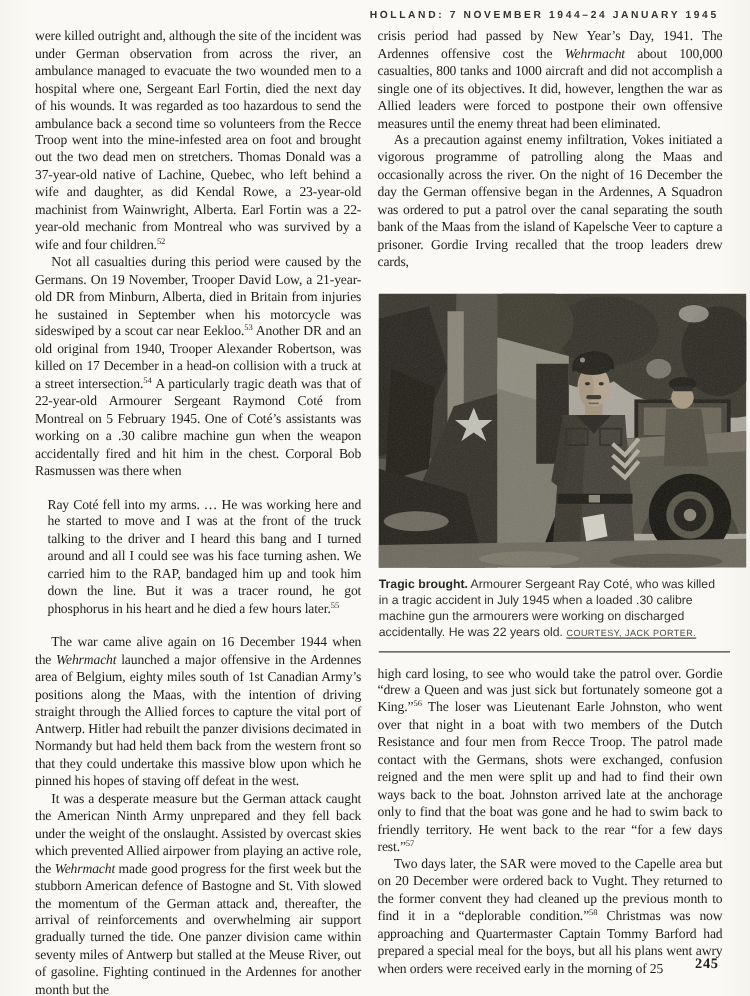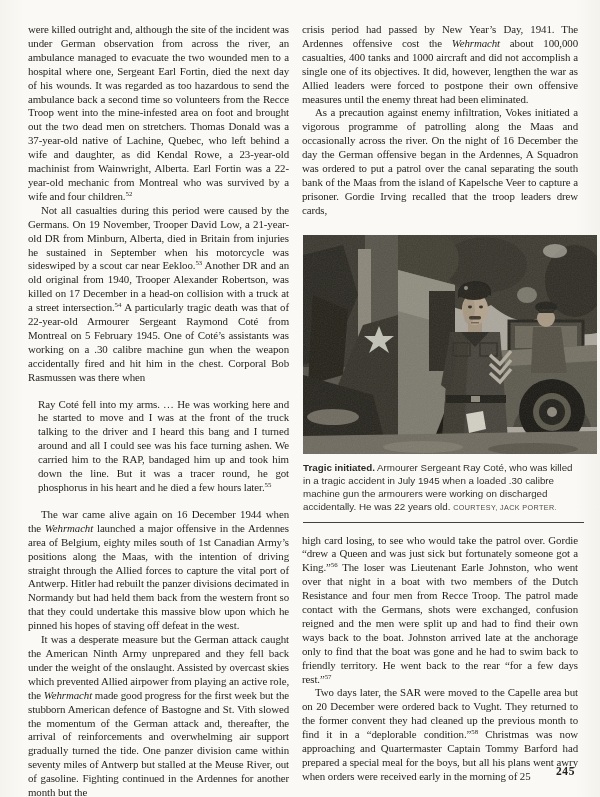--- a/index.html
+++ b/index.html
@@ -29,45 +29,46 @@
   i { }
 
   .figure { margin-top:17px; }
   .photo { display:block; width:294px; height:219px; margin-left:1px; background:#aba89f; }
   .caption {
     font-family:"Liberation Sans", sans-serif;
     font-size:9.8px; line-height:13.2px; letter-spacing:0;
     color:#333230; text-align:left; margin:7px 0 0 1px; width:277px;
   }
   .caption b { font-weight:bold; color:#2b2a27; }
-  .credit { font-size:7.2px; letter-spacing:0.4px; color:#4b4a46; }
+  .credit { font-size:7.2px; letter-spacing:0.4px; color:#4b4a46;text-decoration:underline; }
   .rule { border:none; border-top:1.6px solid #42413c; margin:7px 0 11px 1px; width:281px; }
   .bottom-block { margin-top:0; }
   .pagenum {
     position:absolute; top:765px; left:556px;
     font-size:11.5px; font-weight:bold; letter-spacing:0.6px; color:#23221f;
   }
 </style>
 </head>
 <body>
 
 <div class="sheet">
 
+  <div class="header">HOLLAND: 7 NOVEMBER 1944–24 JANUARY 1945</div>
 
   <div class="col left">
       <p><span>were killed outright and, although the site of the incident was under German observation from across the river, an ambulance managed to evacuate the two wounded men to a hospital where one, Sergeant Earl Fortin, died the next day of his wounds. It was regarded as too hazardous to send the ambulance back a second time so volunteers from the Recce Troop went into the mine-infested area on foot and brought out the two dead men on stretchers. Thomas Donald was a 37-year-old native of Lachine, Quebec, who left behind a wife and daughter, as did Kendal Rowe, a 23-year-old machinist from Wainwright, Alberta. Earl Fortin was a 22-year-old mechanic from Montreal who was survived by a wife and four children.</span><sup>52</sup></p>
       <p class="indent"><span>Not all casualties during this period were caused by the Germans. On 19 November, Trooper David Low, a 21-year-old DR from Minburn, Alberta, died in Britain from injuries he sustained in September when his motorcycle was sideswiped by a scout car near Eekloo.</span><sup>53</sup><span> Another DR and an old original from 1940, Trooper Alexander Robertson, was killed on 17 December in a head-on collision with a truck at a street intersection.</span><sup>54</sup><span> A particularly tragic death was that of 22-year-old Armourer Sergeant Raymond Coté from Montreal on 5 February 1945. One of Coté’s assistants was working on a .30 calibre machine gun when the weapon accidentally fired and hit him in the chest. Corporal Bob Rasmussen was there when</span></p>
       <p class="quote"><span>Ray Coté fell into my arms. … He was working here and he started to move and I was at the front of the truck talking to the driver and I heard this bang and I turned around and all I could see was his face turning ashen. We carried him to the RAP, bandaged him up and took him down the line. But it was a tracer round, he got phosphorus in his heart and he died a few hours later.</span><sup>55</sup></p>
       <p class="indent"><span>The war came alive again on 16 December 1944 when the </span><i>Wehrmacht</i><span> launched a major offensive in the Ardennes area of Belgium, eighty miles south of 1st Canadian Army’s positions along the Maas, with the intention of driving straight through the Allied forces to capture the vital port of Antwerp. Hitler had rebuilt the panzer divisions decimated in Normandy but had held them back from the western front so that they could undertake this massive blow upon which he pinned his hopes of staving off defeat in the west.</span></p>
       <p class="indent"><span>It was a desperate measure but the German attack caught the American Ninth Army unprepared and they fell back under the weight of the onslaught. Assisted by overcast skies which prevented Allied airpower from playing an active role, the </span><i>Wehrmacht</i><span> made good progress for the first week but the stubborn American defence of Bastogne and St. Vith slowed the momentum of the German attack and, thereafter, the arrival of reinforcements and overwhelming air support gradually turned the tide. One panzer division came within seventy miles of Antwerp but stalled at the Meuse River, out of gasoline. Fighting continued in the Ardennes for another month but the</span></p>
     </div>
 
   <div class="col right">
     <div>
-        <p><span>crisis period had passed by New Year’s Day, 1941. The Ardennes offensive cost the </span><i>Wehrmacht</i><span> about 100,000 casualties, 400 tanks and 1000 aircraft and did not accomplish a single one of its objectives. It did, however, lengthen the war as Allied leaders were forced to postpone their own offensive measures until the enemy threat had been eliminated.</span></p>
+        <p><span>crisis period had passed by New Year’s Day, 1941. The Ardennes offensive cost the </span><i>Wehrmacht</i><span> about 100,000 casualties, 800 tanks and 1000 aircraft and did not accomplish a single one of its objectives. It did, however, lengthen the war as Allied leaders were forced to postpone their own offensive measures until the enemy threat had been eliminated.</span></p>
         <p class="indent"><span>As a precaution against enemy infiltration, Vokes initiated a vigorous programme of patrolling along the Maas and occasionally across the river. On the night of 16 December the day the German offensive began in the Ardennes, A Squadron was ordered to put a patrol over the canal separating the south bank of the Maas from the island of Kapelsche Veer to capture a prisoner. Gordie Irving recalled that the troop leaders drew cards,</span></p>
       </div>
 
     <figure class="figure" style="margin:17px 0 0 0">
       <svg class="photo" viewBox="0 0 294 219" preserveAspectRatio="none" role="img">
         <defs>
           <filter id="grain" x="0" y="0" width="100%" height="100%">
             <feTurbulence type="fractalNoise" baseFrequency="0.85" numOctaves="2"></feTurbulence>
             <feColorMatrix type="saturate" values="0"></feColorMatrix>
           </filter>
@@ -150,21 +151,21 @@
           <rect x="168" y="87" width="8" height="1.4" fill="#6d5f4e"></rect>
         </g>
 
         <path d="M0,201 L294,196 L294,219 L0,219 Z" fill="#6e6a5e"></path>
         <ellipse cx="120" cy="212" rx="40" ry="6" fill="#7d7a6c"></ellipse>
         <ellipse cx="230" cy="214" rx="45" ry="6" fill="#5a564b"></ellipse>
 
         <rect width="294" height="219" filter="url(#grain)" opacity="0.13"></rect>
       </svg>
 
-      <figcaption class="caption"><b>Tragic initiated.</b><span> Armourer Sergeant Ray Coté, who was killed in a tragic accident in July 1945 when a loaded .30 calibre machine gun the armourers were working on discharged accidentally. He was 22 years old. </span><span class="credit">COURTESY, JACK PORTER.</span></figcaption>
+      <figcaption class="caption"><b>Tragic brought.</b><span> Armourer Sergeant Ray Coté, who was killed in a tragic accident in July 1945 when a loaded .30 calibre machine gun the armourers were working on discharged accidentally. He was 22 years old. </span><span class="credit">COURTESY, JACK PORTER.</span></figcaption>
       <hr class="rule">
     </figure>
 
     <div class="bottom-block">
         <p><span>high card losing, to see who would take the patrol over. Gordie “drew a Queen and was just sick but fortunately someone got a King.”</span><sup>56</sup><span> The loser was Lieutenant Earle Johnston, who went over that night in a boat with two members of the Dutch Resistance and four men from Recce Troop. The patrol made contact with the Germans, shots were exchanged, confusion reigned and the men were split up and had to find their own ways back to the boat. Johnston arrived late at the anchorage only to find that the boat was gone and he had to swim back to friendly territory. He went back to the rear “for a few days rest.”</span><sup>57</sup></p>
         <p class="indent"><span>Two days later, the SAR were moved to the Capelle area but on 20 December were ordered back to Vught. They returned to the former convent they had cleaned up the previous month to find it in a “deplorable condition.”</span><sup>58</sup><span> Christmas was now approaching and Quartermaster Captain Tommy Barford had prepared a special meal for the boys, but all his plans went awry when orders were received early in the morning of 25</span></p>
       </div>
   </div>
 
   <div class="pagenum">245</div>

